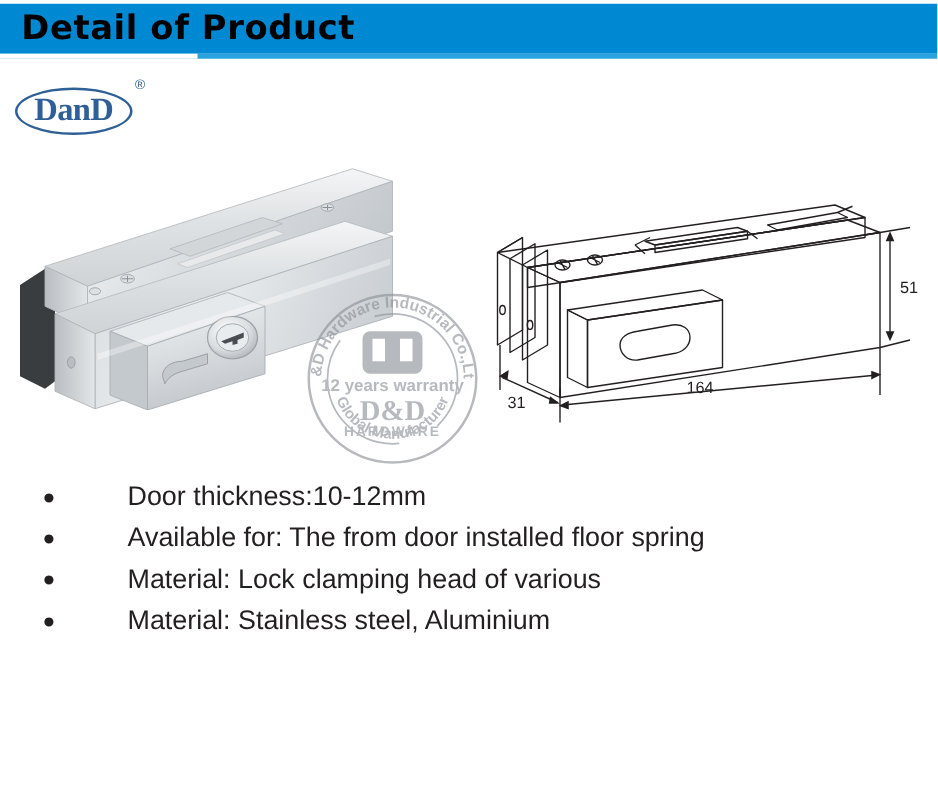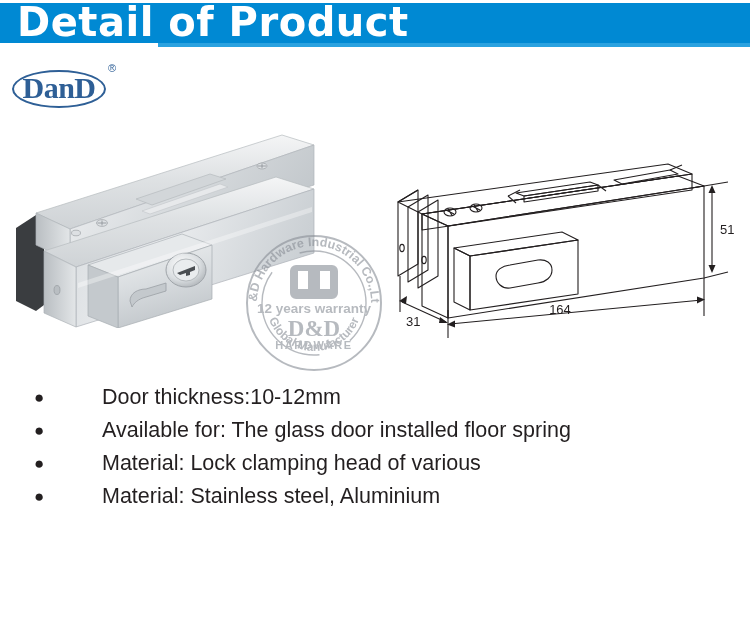--- a/index.html
+++ b/index.html
@@ -16,22 +16,22 @@
 
   
   .banner {
     position: absolute; left: 0; top: 3px;
     width: 750px; height: 40px;
     background: #0089d3;
   }
   .banner-title {
     position: absolute; left: 17px; top: 50%;
     transform: translateY(-52%);
-    color: #ffffff;
-    font-size: 40px;
+    color: #000000;
+    font-size: 27px;
     font-weight: bold;
     letter-spacing: 0.5px;
     white-space: nowrap;
     font-family: "DejaVu Sans", sans-serif;
   }
   .banner-underline {
     position: absolute; left: 0; top: 43px;
     width: 750px; height: 4px;
     background: #2ba2e0;
   }
@@ -52,21 +52,21 @@
     border: 2px solid #2e5f96;
     border-radius: 50%;
   }
   .logo-text {
     position: absolute; left: 0; top: 8px;
     width: 94px; height: 38px;
     line-height: 36px;
     text-align: center;
     font-family: "Liberation Serif", serif;
     font-weight: bold;
-    font-size: 30px;
+    font-size: 26px;
     color: #2e5f96;
     letter-spacing: -0.5px;
   }
   .logo-reg {
     position: absolute; left: 96px; top: 0px;
     font-size: 11px; color: #2e5f96;
     font-family: "Liberation Sans", sans-serif;
   }
 
   
@@ -315,21 +315,21 @@
 
 <div class="specs">
 
   <div class="spec-row">
     <span class="spec-bullet">●</span>
     <span class="spec-text">Door thickness:10-12mm</span>
   </div>
 
   <div class="spec-row">
     <span class="spec-bullet">●</span>
-    <span class="spec-text">Available for: The glass door installed floor spring</span>
+    <span class="spec-text">Available for: The from door installed floor spring</span>
   </div>
 
   <div class="spec-row">
     <span class="spec-bullet">●</span>
     <span class="spec-text">Material: Lock clamping head of various</span>
   </div>
 
   <div class="spec-row">
     <span class="spec-bullet">●</span>
     <span class="spec-text">Material: Stainless steel, Aluminium</span>

